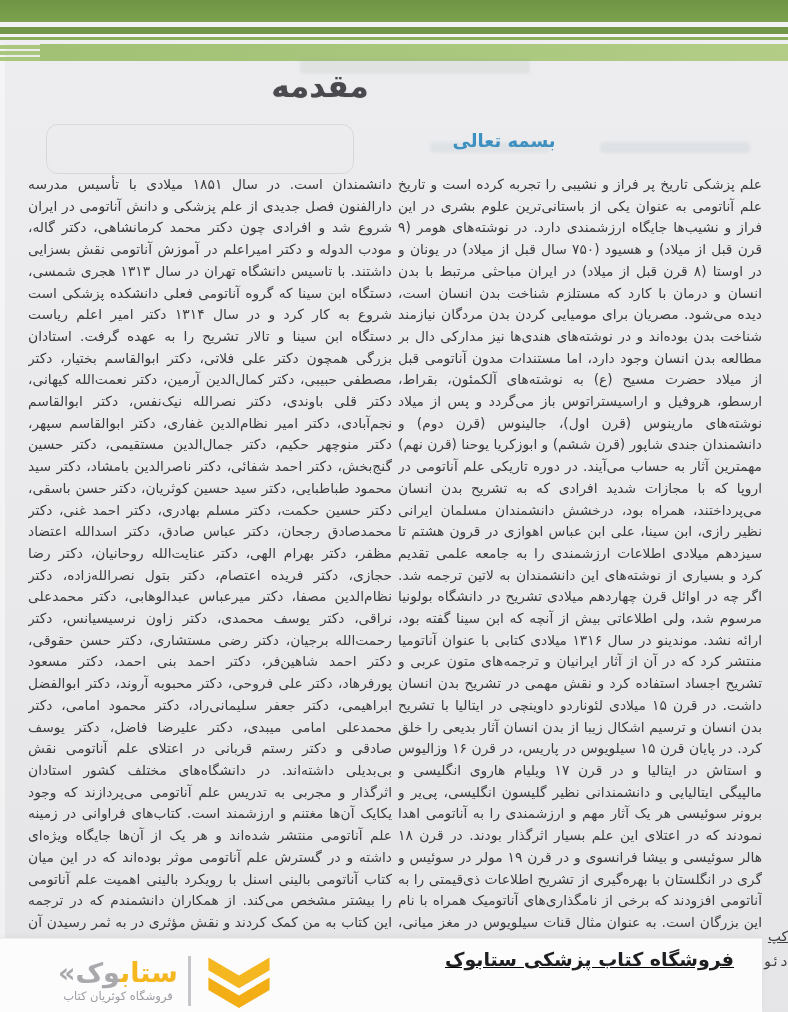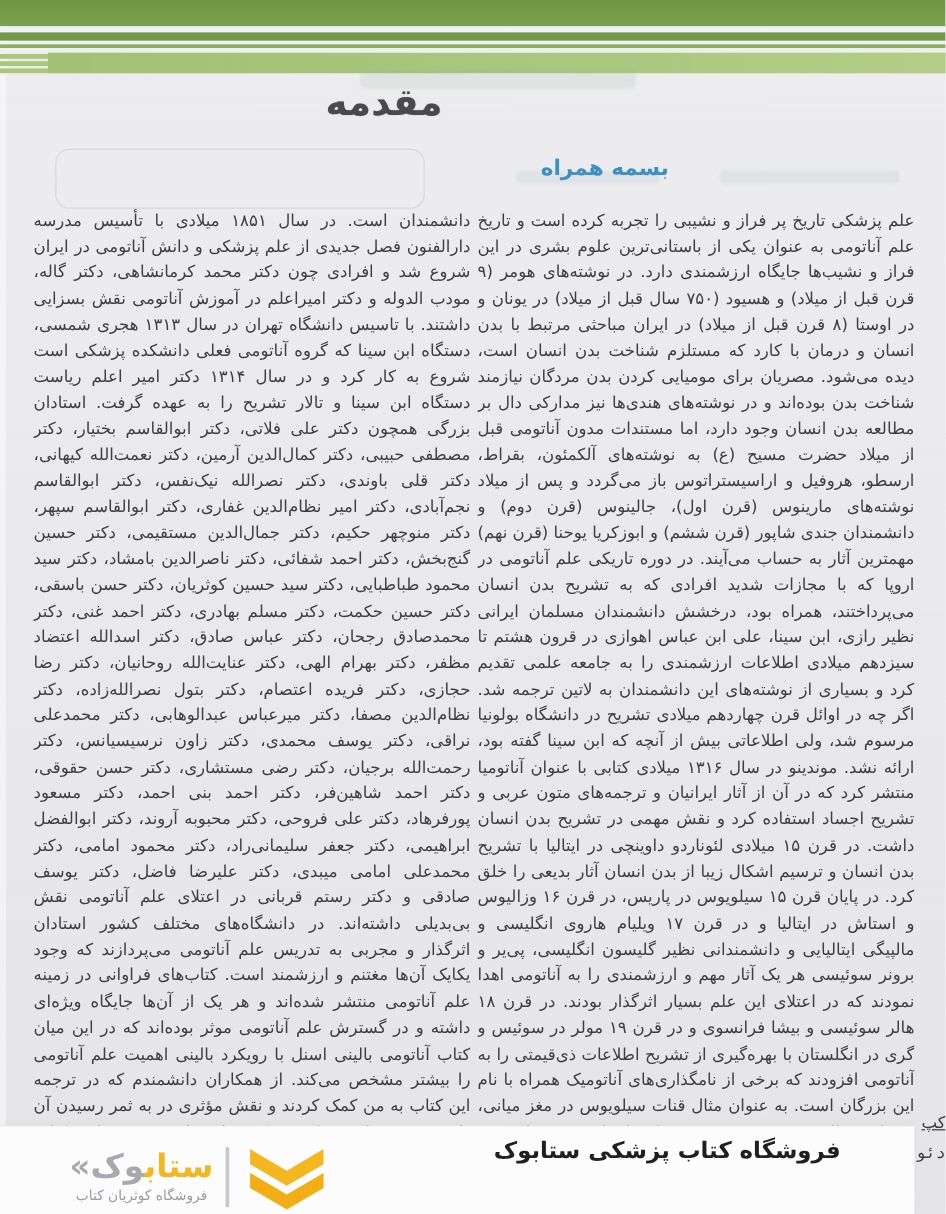--- a/index.html
+++ b/index.html
@@ -51,21 +51,21 @@
   .brand{position:absolute;left:58px;top:14px;height:56px;display:flex;
     direction:rtl;align-items:center;gap:10px;}
   .brand-emblem{width:76px;height:54px;flex:0 0 auto;}
   .brand-sep{width:3px;height:50px;background:#c7c7cb;flex:0 0 auto;}
   .brand-text{text-align:center;direction:rtl;}
   .wordmark{font-size:27px;font-weight:bold;line-height:28px;letter-spacing:1px;}
   .wm-yellow{color:#f5b71f;}
   .wm-gray{color:#a9a9ad;}
   .wm-chev{color:#a9a9ad;unicode-bidi:bidi-override;direction:ltr;font-weight:bold;}
   .tagline{font-size:11.5px;color:#9b9ba1;margin-top:2px;direction:rtl;}
-  .store-block{position:absolute;right:16px;top:5px;width:380px;text-align:center;direction:rtl;}
+  .store-block{position:absolute;right:28px;top:5px;width:380px;direction:rtl;text-decoration:underline;}
   .store-name{font-size:19px;font-weight:bold;color:#1f1f22;line-height:30px;}
   .store-url{font-size:21px;font-weight:bold;color:#2b2b2e;letter-spacing:7px;
     direction:ltr;line-height:32px;white-space:nowrap;}
   .url-accent{color:#f0ad1c;}
   
   .page-edge{position:absolute;left:0;top:0;width:5px;height:1012px;
     background:rgba(255,255,255,.45);}
 </style>
 </head>
 <body>
@@ -86,21 +86,21 @@
     <div class="ms ms3"></div>
   </div>
 </div>
 
 <div class="ghost ghost-bar gb1"></div>
 <div class="ghost ghost-box"></div>
 <div class="ghost ghost-bar gb2"></div>
 <div class="ghost ghost-bar gb3"></div>
 
 <div class="page-title">مقدمه</div>
-<div class="bismillah">بسمه همراه</div>
+<div class="bismillah">بسمه تعالی</div>
 
 <div class="col col-right">علم پزشکی تاریخ پر فراز و نشیبی را تجربه کرده است و تاریخ علم آناتومی به عنوان یکی از باستانی‌ترین علوم بشری در این فراز و نشیب‌ها جایگاه ارزشمندی دارد. در نوشته‌های هومر (۹ قرن قبل از میلاد) و هسیود (۷۵۰ سال قبل از میلاد) در یونان و در اوستا (۸ قرن قبل از میلاد) در ایران مباحثی مرتبط با بدن انسان و درمان با کارد که مستلزم شناخت بدن انسان است، دیده می‌شود. مصریان برای مومیایی کردن بدن مردگان نیازمند شناخت بدن بوده‌اند و در نوشته‌های هندی‌ها نیز مدارکی دال بر مطالعه بدن انسان وجود دارد، اما مستندات مدون آناتومی قبل از میلاد حضرت مسیح (ع) به نوشته‌های آلکمئون، بقراط، ارسطو، هروفیل و اراسیستراتوس باز می‌گردد و پس از میلاد نوشته‌های مارینوس (قرن اول)، جالینوس (قرن دوم) و دانشمندان جندی شاپور (قرن ششم) و ابوزکریا یوحنا (قرن نهم) مهمترین آثار به حساب می‌آیند. در دوره تاریکی علم آناتومی در اروپا که با مجازات شدید افرادی که به تشریح بدن انسان می‌پرداختند، همراه بود، درخشش دانشمندان مسلمان ایرانی نظیر رازی، ابن سینا، علی ابن عباس اهوازی در قرون هشتم تا سیزدهم میلادی اطلاعات ارزشمندی را به جامعه علمی تقدیم کرد و بسیاری از نوشته‌های این دانشمندان به لاتین ترجمه شد. اگر چه در اوائل قرن چهاردهم میلادی تشریح در دانشگاه بولونیا مرسوم شد، ولی اطلاعاتی بیش از آنچه که ابن سینا گفته بود، ارائه نشد. موندینو در سال ۱۳۱۶ میلادی کتابی با عنوان آناتومیا منتشر کرد که در آن از آثار ایرانیان و ترجمه‌های متون عربی و تشریح اجساد استفاده کرد و نقش مهمی در تشریح بدن انسان داشت. در قرن ۱۵ میلادی لئوناردو داوینچی در ایتالیا با تشریح بدن انسان و ترسیم اشکال زیبا از بدن انسان آثار بدیعی را خلق کرد. در پایان قرن ۱۵ سیلویوس در پاریس، در قرن ۱۶ وزالیوس و استاش در ایتالیا و در قرن ۱۷ ویلیام هاروی انگلیسی و مالپیگی ایتالیایی و دانشمندانی نظیر گلیسون انگلیسی، پی‌یر و برونر سوئیسی هر یک آثار مهم و ارزشمندی را به آناتومی اهدا نمودند که در اعتلای این علم بسیار اثرگذار بودند. در قرن ۱۸ هالر سوئیسی و بیشا فرانسوی و در قرن ۱۹ مولر در سوئیس و گری در انگلستان با بهره‌گیری از تشریح اطلاعات ذی‌قیمتی را به آناتومی افزودند که برخی از نامگذاری‌های آناتومیک همراه با نام این بزرگان است. به عنوان مثال قنات سیلویوس در مغز میانی، سوراخ وزالیوس در جمجمه، مجرای استاش در حلق‌بینی، هرم‌های مالپیگی در کلیه، کپسول گلیسون در کبد، پلاک‌های پی‌یر در ایلئوم و غدد برونر در دئودنوم</div>
 <div class="col col-left">دانشمندان است. در سال ۱۸۵۱ میلادی با تأسیس مدرسه دارالفنون فصل جدیدی از علم پزشکی و دانش آناتومی در ایران شروع شد و افرادی چون دکتر محمد کرمانشاهی، دکتر گاله، مودب الدوله و دکتر امیراعلم در آموزش آناتومی نقش بسزایی داشتند. با تاسیس دانشگاه تهران در سال ۱۳۱۳ هجری شمسی، دستگاه ابن سینا که گروه آناتومی فعلی دانشکده پزشکی است شروع به کار کرد و در سال ۱۳۱۴ دکتر امیر اعلم ریاست دستگاه ابن سینا و تالار تشریح را به عهده گرفت. استادان بزرگی همچون دکتر علی فلاتی، دکتر ابوالقاسم بختیار، دکتر مصطفی حبیبی، دکتر کمال‌الدین آرمین، دکتر نعمت‌الله کیهانی، دکتر قلی باوندی، دکتر نصرالله نیک‌نفس، دکتر ابوالقاسم نجم‌آبادی، دکتر امیر نظام‌الدین غفاری، دکتر ابوالقاسم سپهر، دکتر منوچهر حکیم، دکتر جمال‌الدین مستقیمی، دکتر حسین گنج‌بخش، دکتر احمد شفائی، دکتر ناصرالدین بامشاد، دکتر سید محمود طباطبایی، دکتر سید حسین کوثریان، دکتر حسن باسقی، دکتر حسین حکمت، دکتر مسلم بهادری، دکتر احمد غنی، دکتر محمدصادق رجحان، دکتر عباس صادق، دکتر اسدالله اعتضاد مظفر، دکتر بهرام الهی، دکتر عنایت‌الله روحانیان، دکتر رضا حجازی، دکتر فریده اعتصام، دکتر بتول نصرالله‌زاده، دکتر نظام‌الدین مصفا، دکتر میرعباس عبدالوهابی، دکتر محمدعلی نراقی، دکتر یوسف محمدی، دکتر زاون نرسیسیانس، دکتر رحمت‌الله برجیان، دکتر رضی مستشاری، دکتر حسن حقوقی، دکتر احمد شاهین‌فر، دکتر احمد بنی احمد، دکتر مسعود پورفرهاد، دکتر علی فروحی، دکتر محبوبه آروند، دکتر ابوالفضل ابراهیمی، دکتر جعفر سلیمانی‌راد، دکتر محمود امامی، دکتر محمدعلی امامی میبدی، دکتر علیرضا فاضل، دکتر یوسف صادقی و دکتر رستم قربانی در اعتلای علم آناتومی نقش بی‌بدیلی داشته‌اند. در دانشگاه‌های مختلف کشور استادان اثرگذار و مجربی به تدریس علم آناتومی می‌پردازند که وجود یکایک آن‌ها مغتنم و ارزشمند است. کتاب‌های فراوانی در زمینه علم آناتومی منتشر شده‌اند و هر یک از آن‌ها جایگاه ویژه‌ای داشته و در گسترش علم آناتومی موثر بوده‌اند که در این میان کتاب آناتومی بالینی اسنل با رویکرد بالینی اهمیت علم آناتومی را بیشتر مشخص می‌کند. از همکاران دانشمندم که در ترجمه این کتاب به من کمک کردند و نقش مؤثری در به ثمر رسیدن آن داشتند، صمیمانه تشکر می‌کنم. امیدوارم ترجمه این کتاب ارزشمند که توسط انتشارات ابن سینا و انتشارات گذر چاپ شده است، مورد استفاده دانشجویان عزیز و گرانقدر قرار بگیرد.</div>
 
 <div class="edge-frag ef1">کپ</div>
 <div class="edge-frag ef2">دئو</div>
 <div class="edge-frag ef3">چر</div>
 
 <div class="footer">
 

